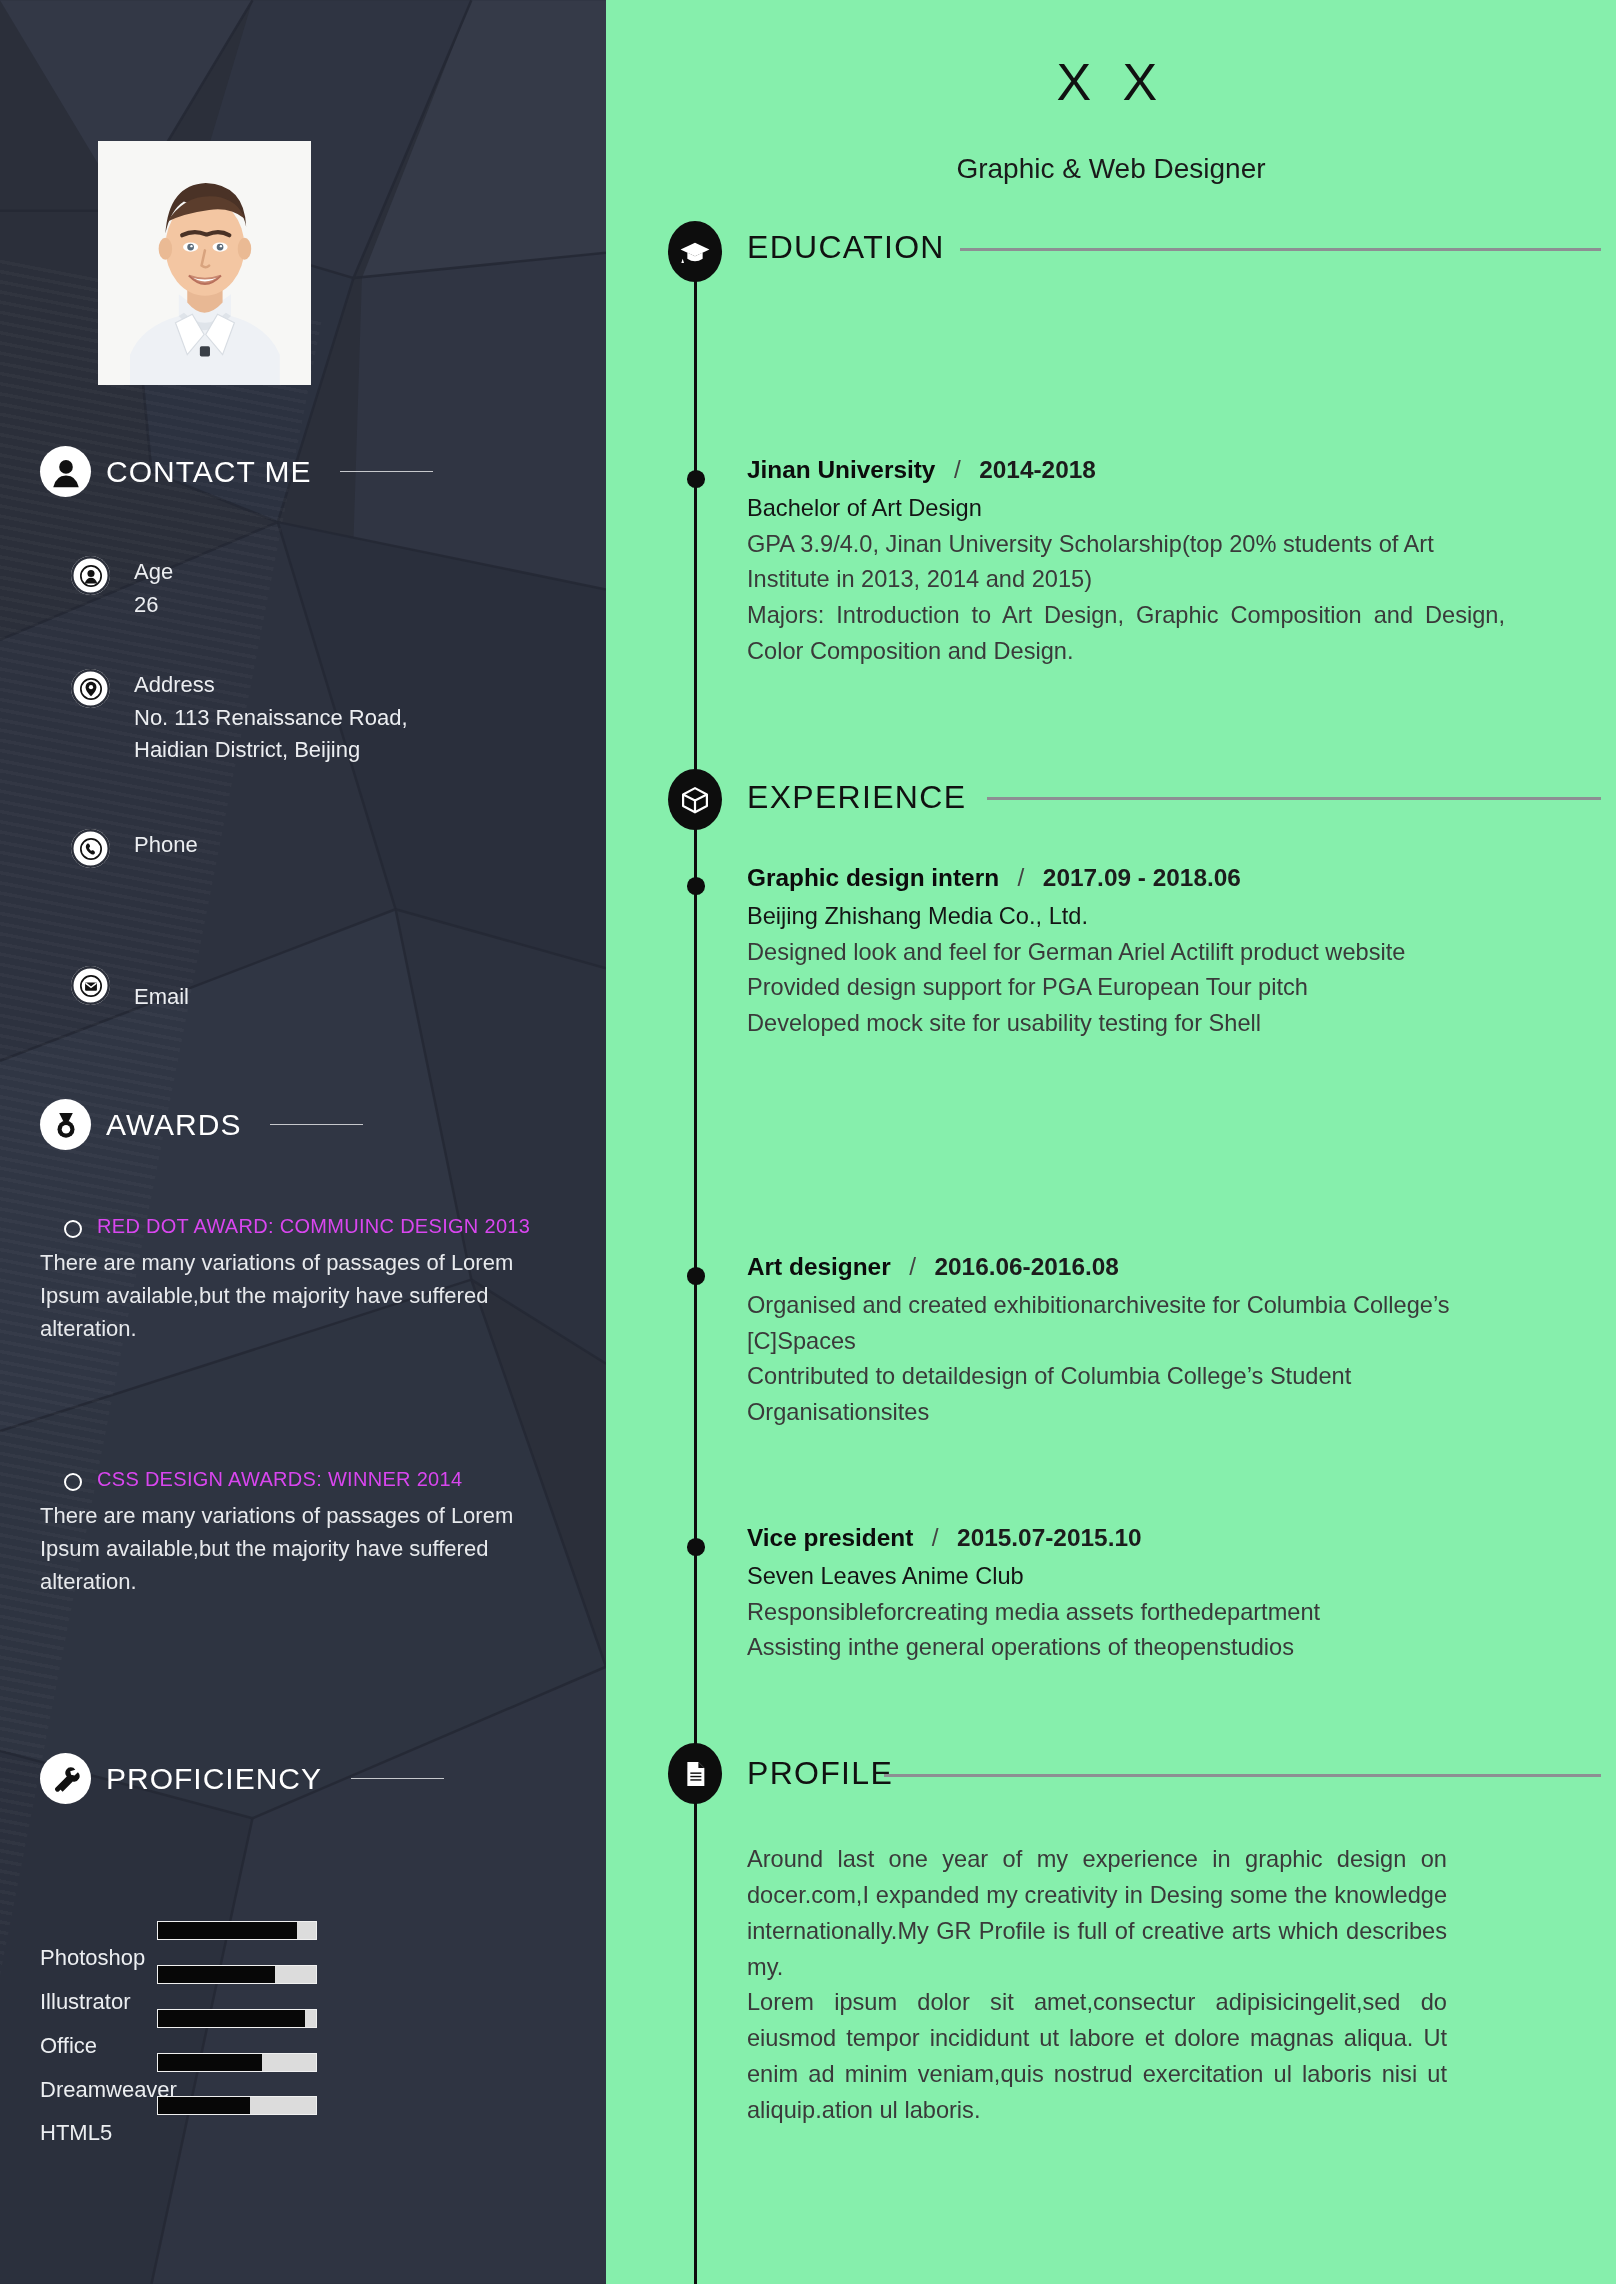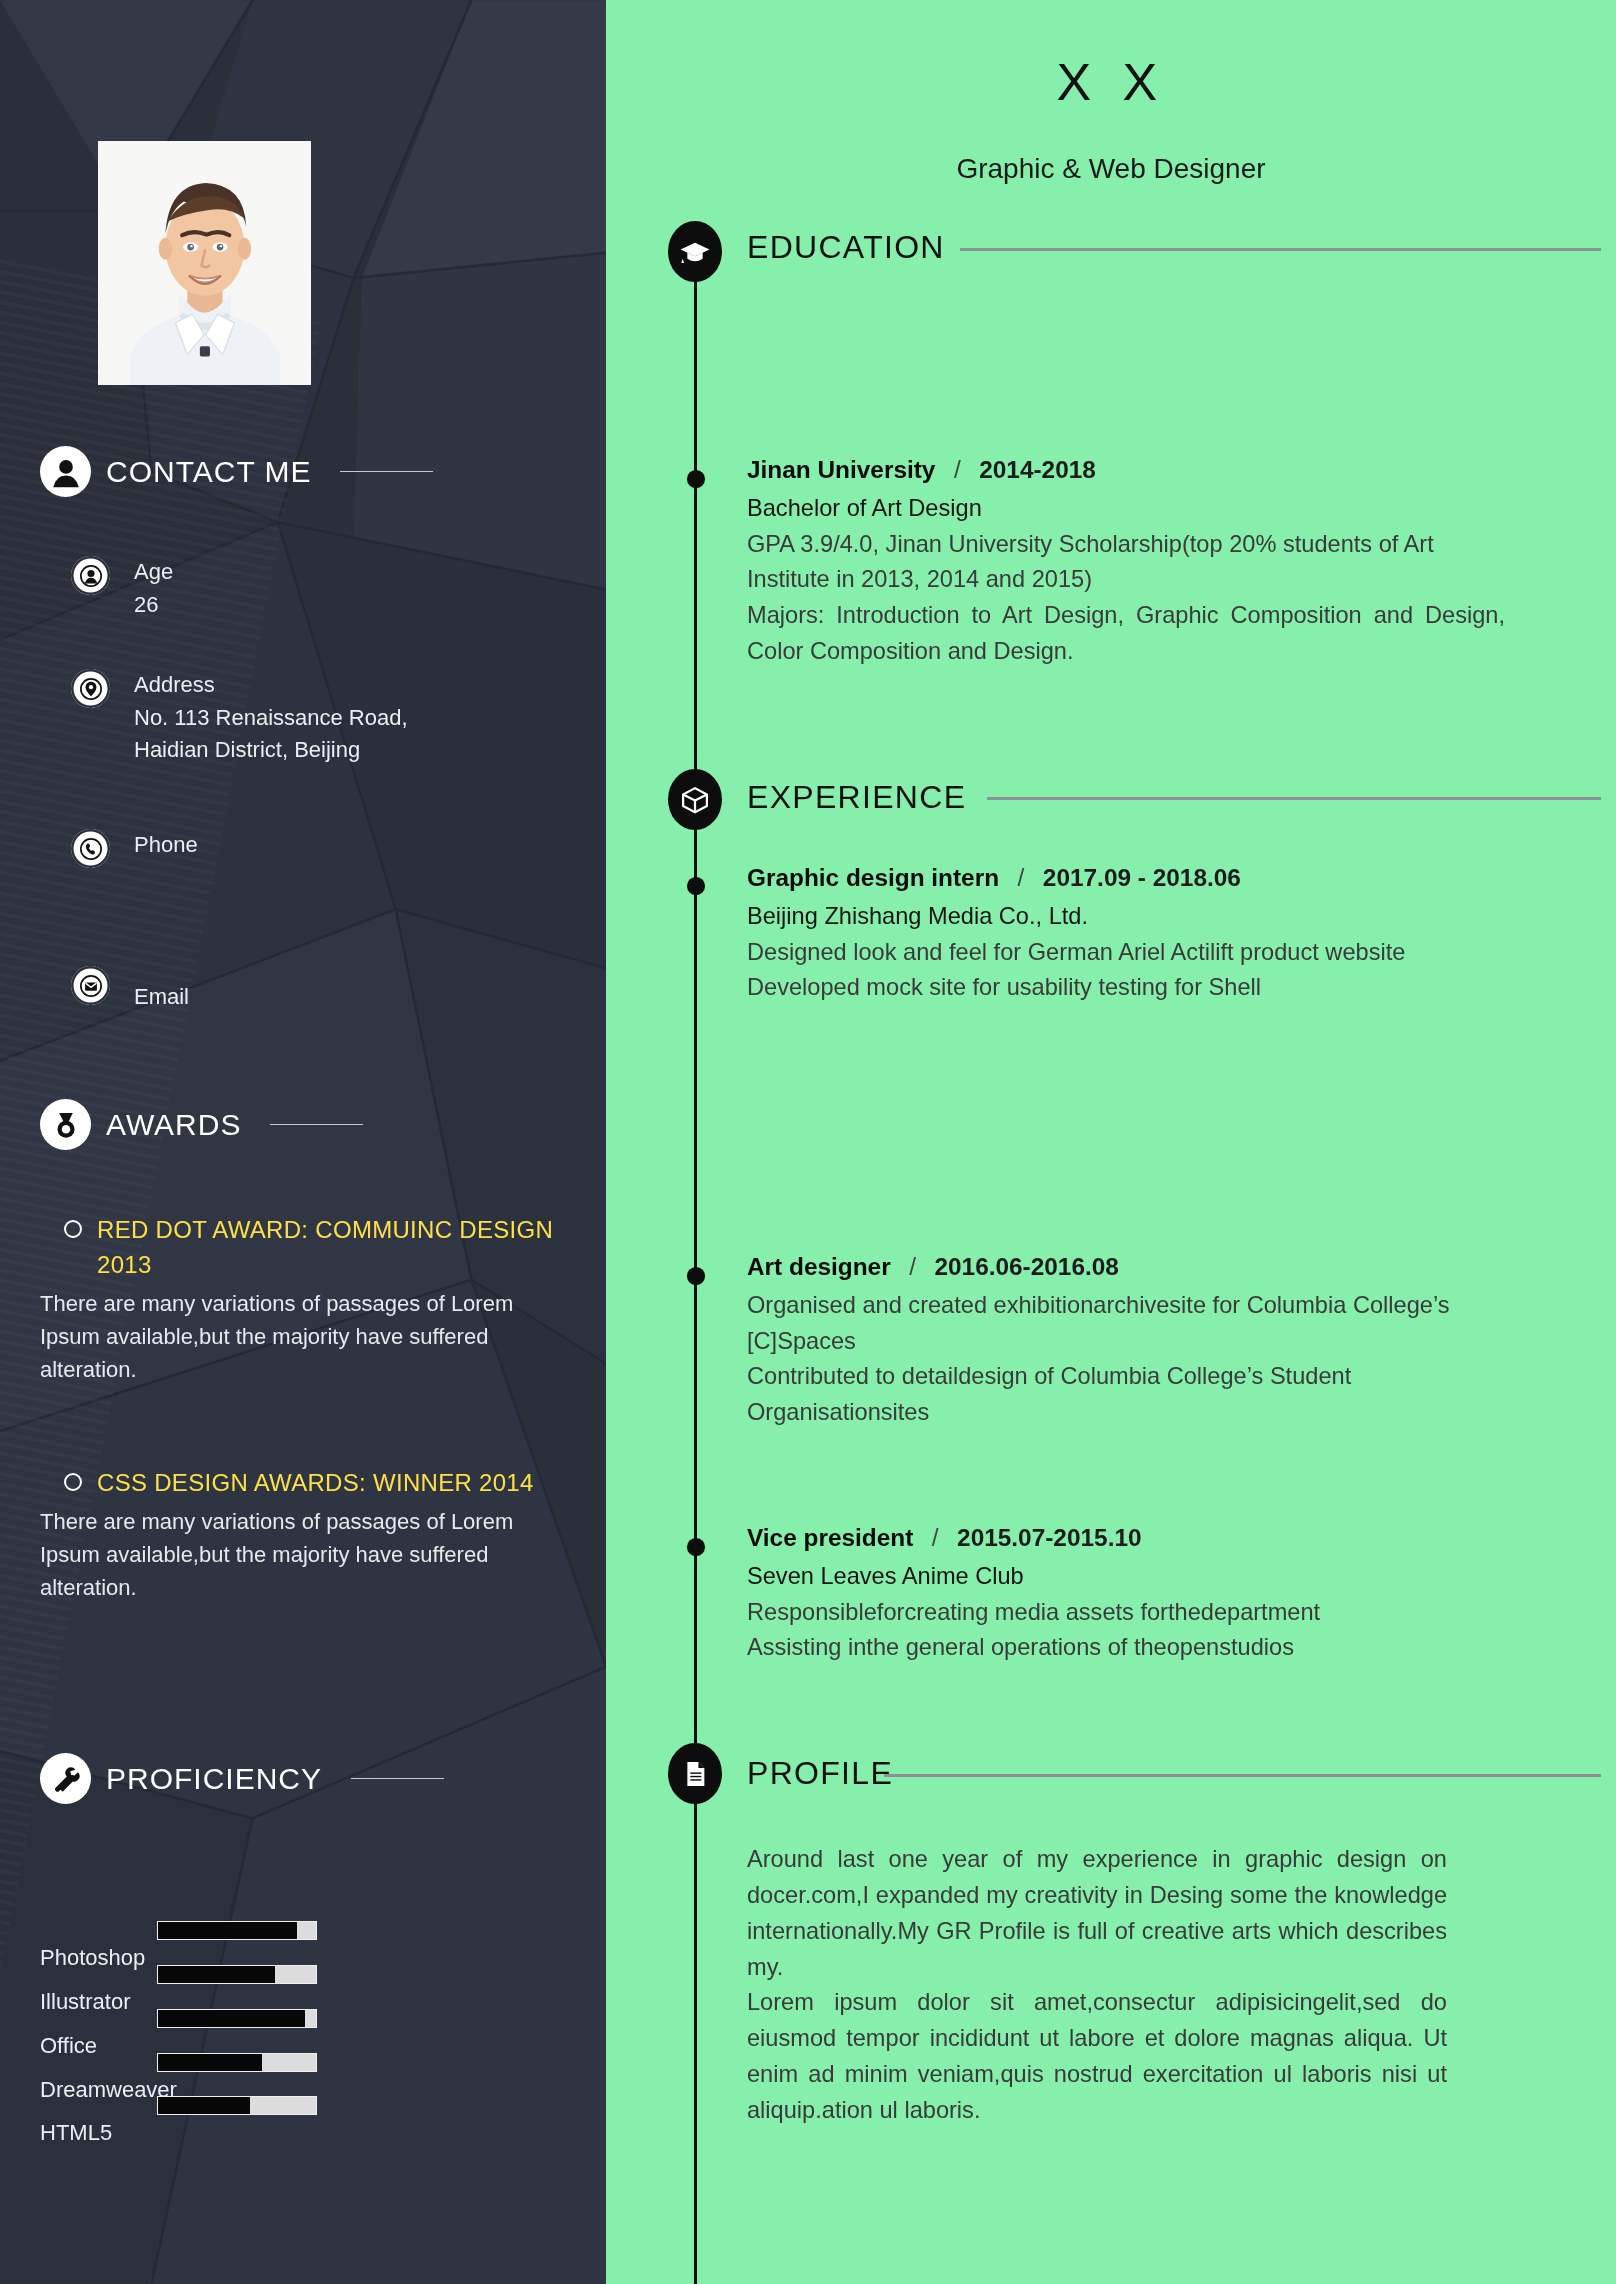--- a/index.html
+++ b/index.html
@@ -65,21 +65,21 @@
     display:flex; align-items:center; justify-content:center;
     box-shadow:0 0 0 2.5px #2b2f3a inset;
   }
   .c-ico svg{ display:block; }
   .c-txt{ color:#eceef1; font-size:22px; line-height:1.48; }
   .c-txt .lbl{ display:block; }
   .c-txt .val{ display:block; }
 
   .award{ position:absolute; width:530px; }
   .aw-title{
-    color:#fde047; font-size:24px; line-height:1.46; letter-spacing:0.3px;
+    color:#d946ef; font-size:20px; line-height:1.46; letter-spacing:0.3px;
     padding-left:57px; position:relative; text-indent:0;
   }
   .aw-title::before{
     content:""; position:absolute; left:23.6px; top:7.6px;
     width:14.3px; height:14.3px; border-radius:50%;
     border:2.5px solid #ffffff;
   }
   .aw-body{
     color:#e7e9ec; font-size:22px; line-height:1.50; margin-top:5px;
   }
@@ -392,20 +392,21 @@
     <span class="m-title" style="top:779px;">EXPERIENCE</span>
     <span class="m-rule" style="left:381px; right:15px; top:797px;"></span>
 
     <span class="dot" style="top:877px;"></span>
     <div class="entry" style="top:864px;">
       <div class="e-head">
         <span class="role-n">Graphic design intern</span><span class="sep">/</span><span class="date">2017.09 - 2018.06</span>
       </div>
       <div class="e-org">Beijing Zhishang Media Co., Ltd.</div>
       <div class="e-line" style="max-width:690px;">Designed look and feel for German Ariel Actilift product website</div>
+      <div class="e-line">Provided design support for PGA European Tour pitch</div>
       <div class="e-line">Developed mock site for usability testing for Shell</div>
     </div>
 
     <span class="dot" style="top:1267px;"></span>
     <div class="entry" style="top:1253px;">
       <div class="e-head">
         <span class="role-n">Art designer</span><span class="sep">/</span><span class="date">2016.06-2016.08</span>
       </div>
       <div class="e-line" style="max-width:707px;">Organised and created exhibitionarchivesite for Columbia College’s [C]Spaces</div>
       <div class="e-line" style="max-width:707px;">Contributed to detaildesign of Columbia College’s Student Organisationsites</div>

